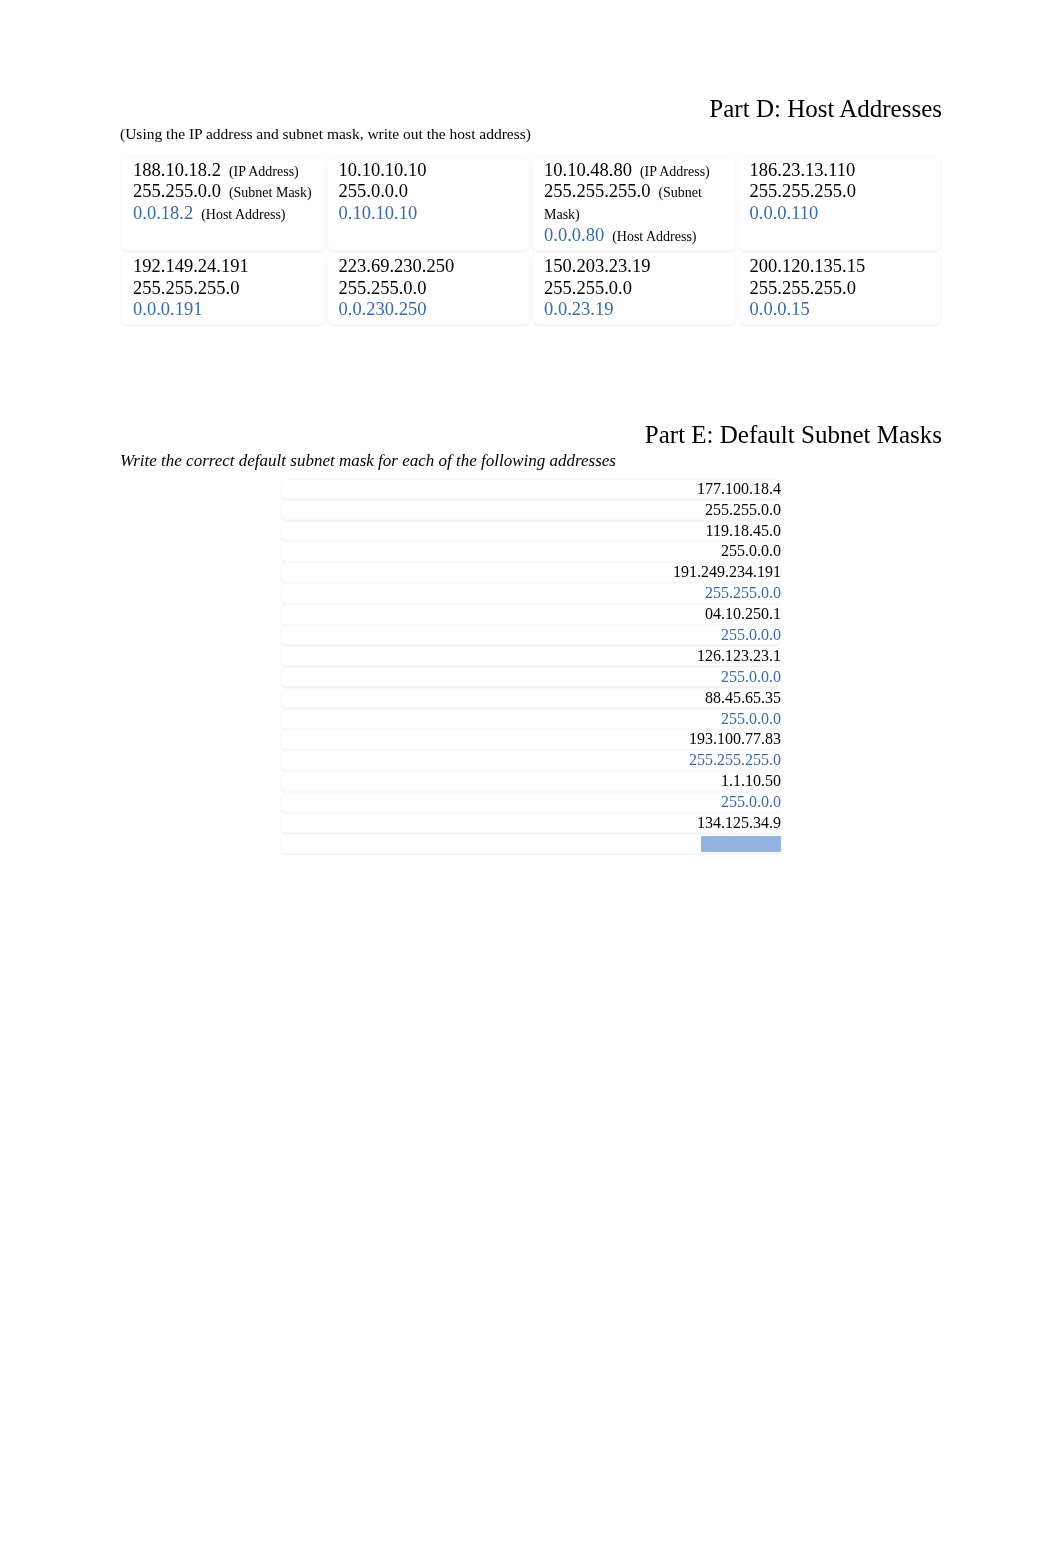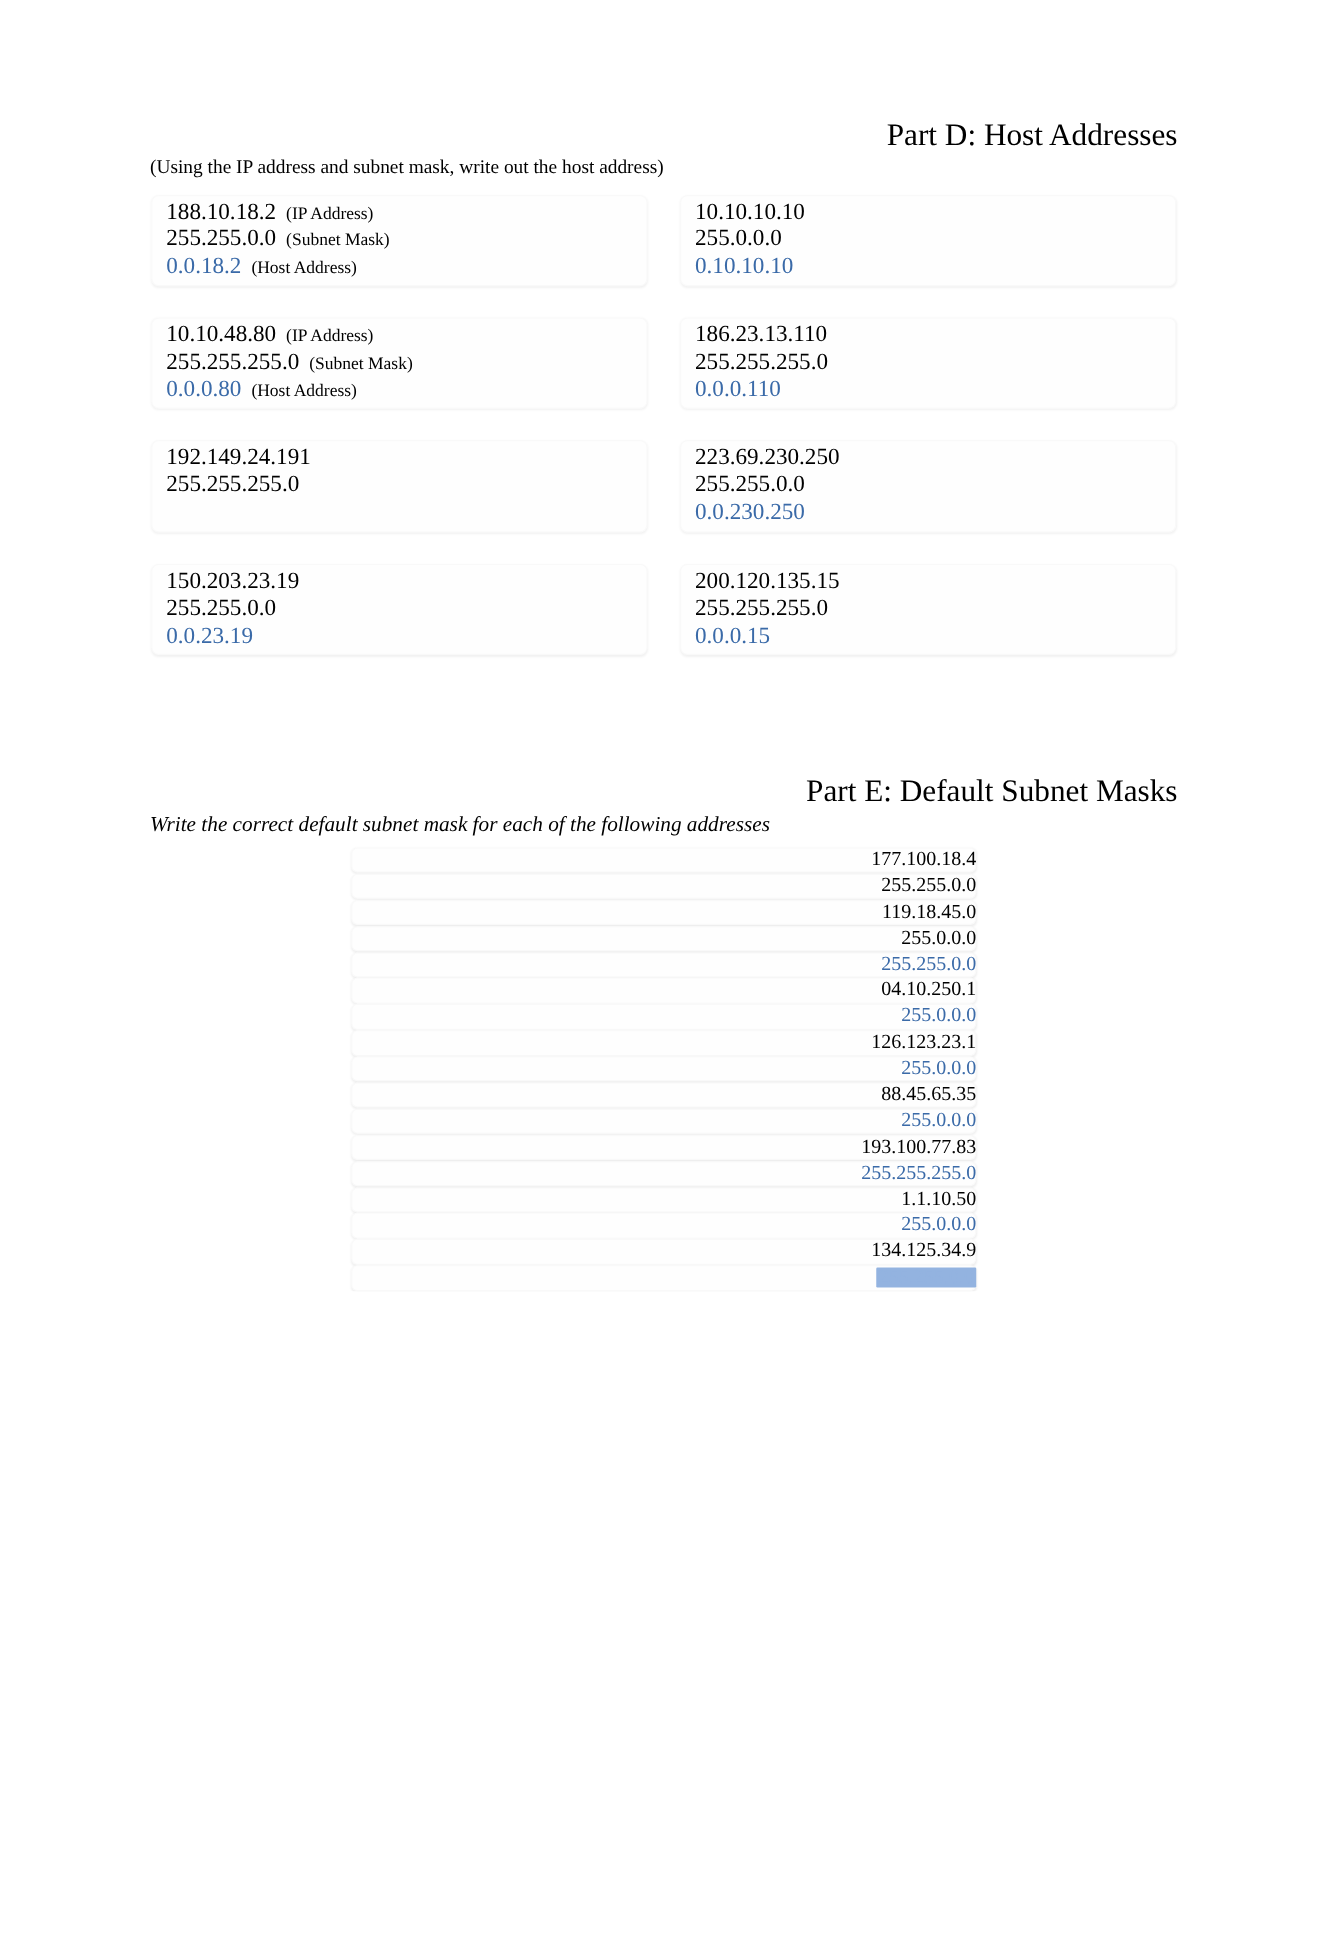--- a/index.html
+++ b/index.html
@@ -16,26 +16,25 @@
       font-weight: normal;
       margin-bottom: 2px;
     }
     .section-sub {
       text-align: left;
       font-size: 15.5px;
       margin-bottom: 12px;
     }
     .grid-d {
       display: grid;
-      grid-template-columns: 1fr 1fr;
+      grid-template-columns: 1fr 1fr 1fr 1fr;
       column-gap: 0;
       row-gap: 0;
       margin: 0 auto;
       width: 100%;
-      gap: 24px;
     }
     .cell {
       background: #fefefe;
       border-radius: 6px;
       padding: 4px 8px 4px 12px;
       font-size: 18.5px;
       line-height: 1.18;
       box-shadow: 0 1px 2px rgba(0,0,0,0.06), inset 0 0 0 1px rgba(0,0,0,0.02);
       margin: 0.5px 1px;
     }
@@ -94,20 +93,21 @@
         <div class="row answer">0.0.0.80<span class="small-label" style="color: rgb(0, 0, 0);">(Host Address)</span></div>
       </div>
       <div class="cell">
         <div class="row">186.23.13.110</div>
         <div class="row">255.255.255.0</div>
         <div class="row answer">0.0.0.110</div>
       </div>
       <div class="cell">
         <div class="row">192.149.24.191</div>
         <div class="row">255.255.255.0</div>
+        <div class="row answer">0.0.0.191</div>
       </div>
       <div class="cell">
         <div class="row">223.69.230.250</div>
         <div class="row">255.255.0.0</div>
         <div class="row answer">0.0.230.250</div>
       </div>
       <div class="cell">
         <div class="row">150.203.23.19</div>
         <div class="row">255.255.0.0</div>
         <div class="row answer">0.0.23.19</div>
@@ -121,20 +121,21 @@
 </div>
 
 <div class="part-e">
   <h2 class="section-title">Part E: Default Subnet Masks</h2>
   <div class="section-sub">Write the correct default subnet mask for each of the following addresses</div>
   <div class="list-e" id="list-e">
       <div class="e-cell">177.100.18.4</div>
       <div class="e-cell">255.255.0.0</div>
       <div class="e-cell">119.18.45.0</div>
       <div class="e-cell">255.0.0.0</div>
+      <div class="e-cell">191.249.234.191</div>
       <div class="e-cell answer" style="color: rgb(58, 106, 168);">255.255.0.0</div>
       <div class="e-cell">04.10.250.1</div>
       <div class="e-cell answer" style="color: rgb(58, 106, 168);">255.0.0.0</div>
       <div class="e-cell">126.123.23.1</div>
       <div class="e-cell answer" style="color: rgb(58, 106, 168);">255.0.0.0</div>
       <div class="e-cell">88.45.65.35</div>
       <div class="e-cell answer" style="color: rgb(58, 106, 168);">255.0.0.0</div>
       <div class="e-cell">193.100.77.83</div>
       <div class="e-cell answer" style="color: rgb(58, 106, 168);">255.255.255.0</div>
       <div class="e-cell">1.1.10.50</div>

